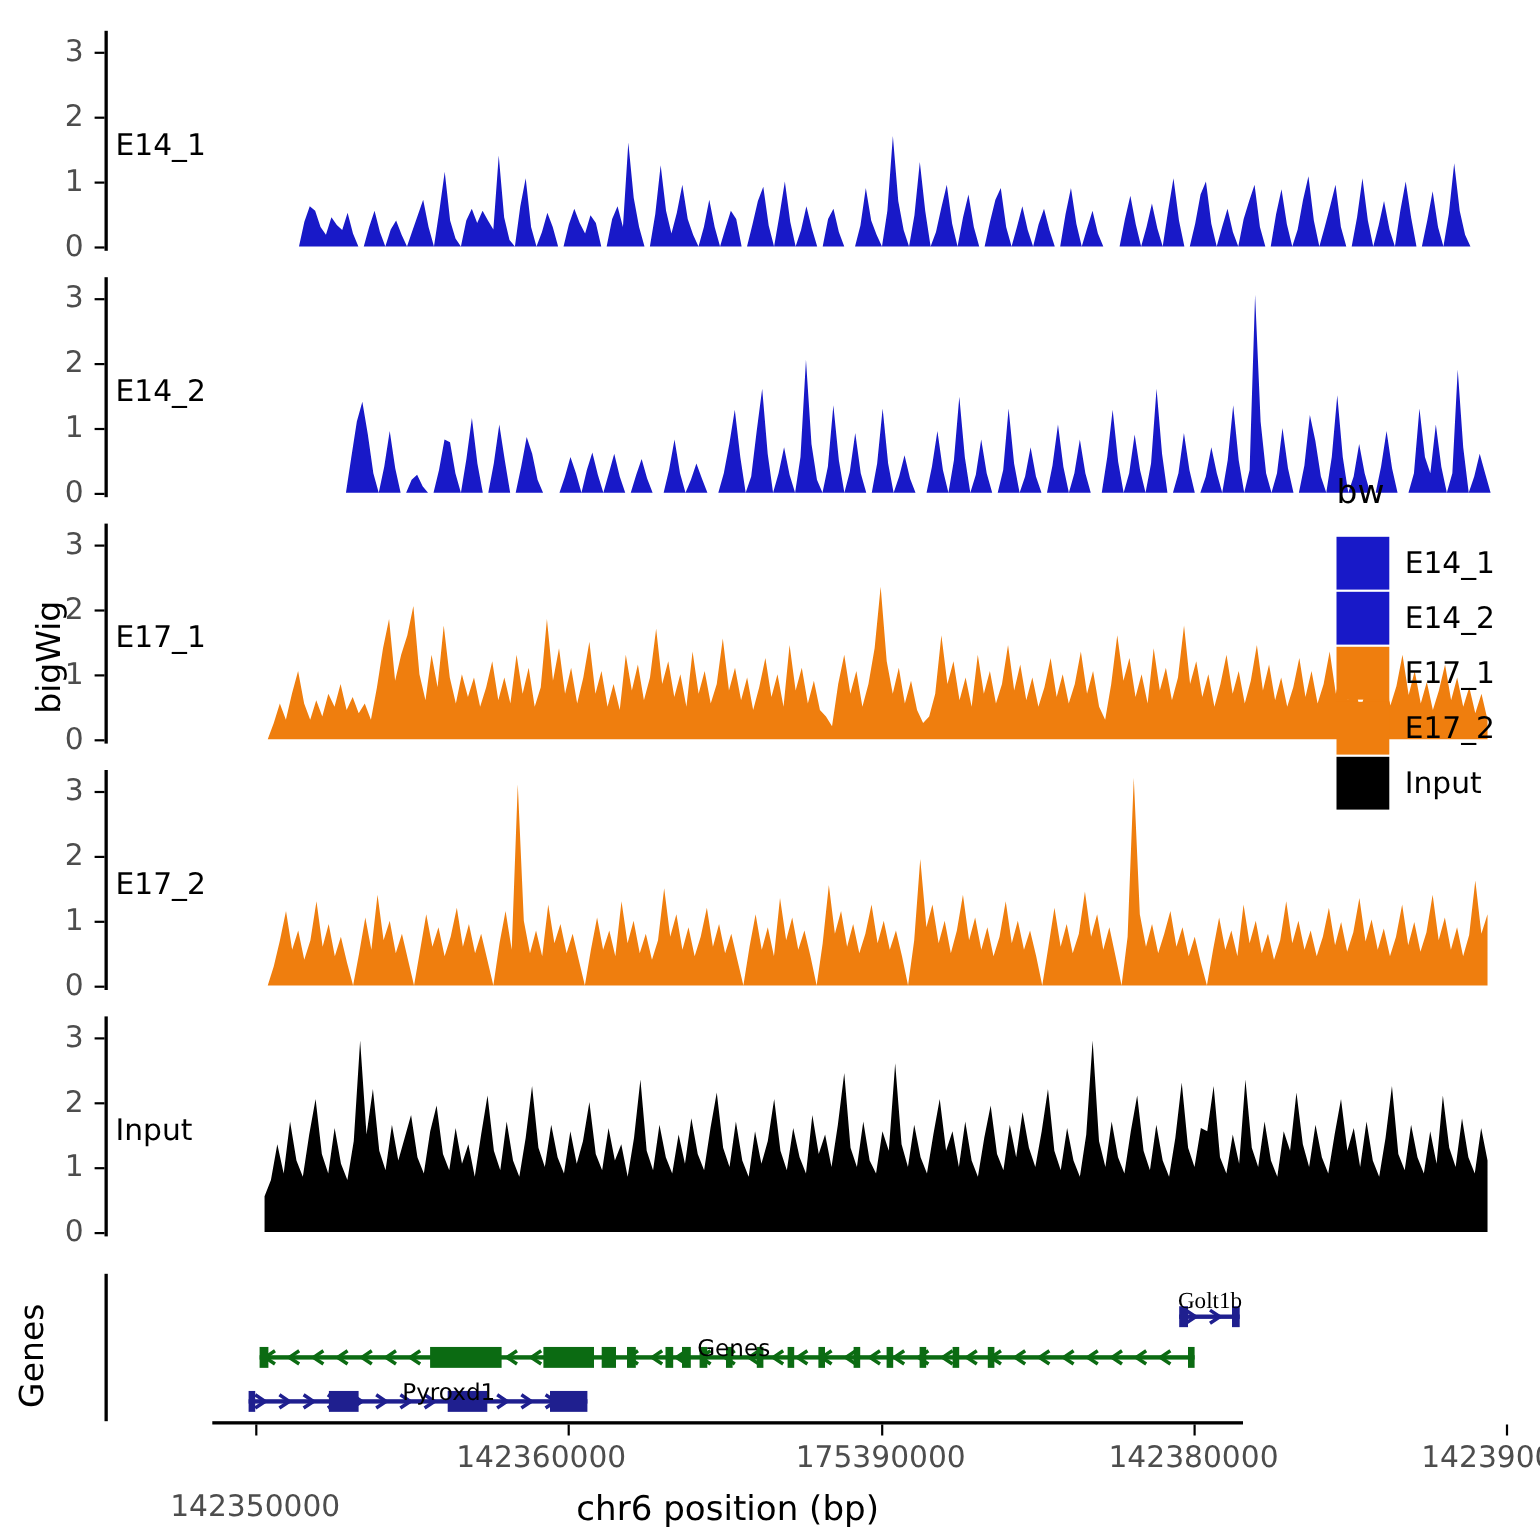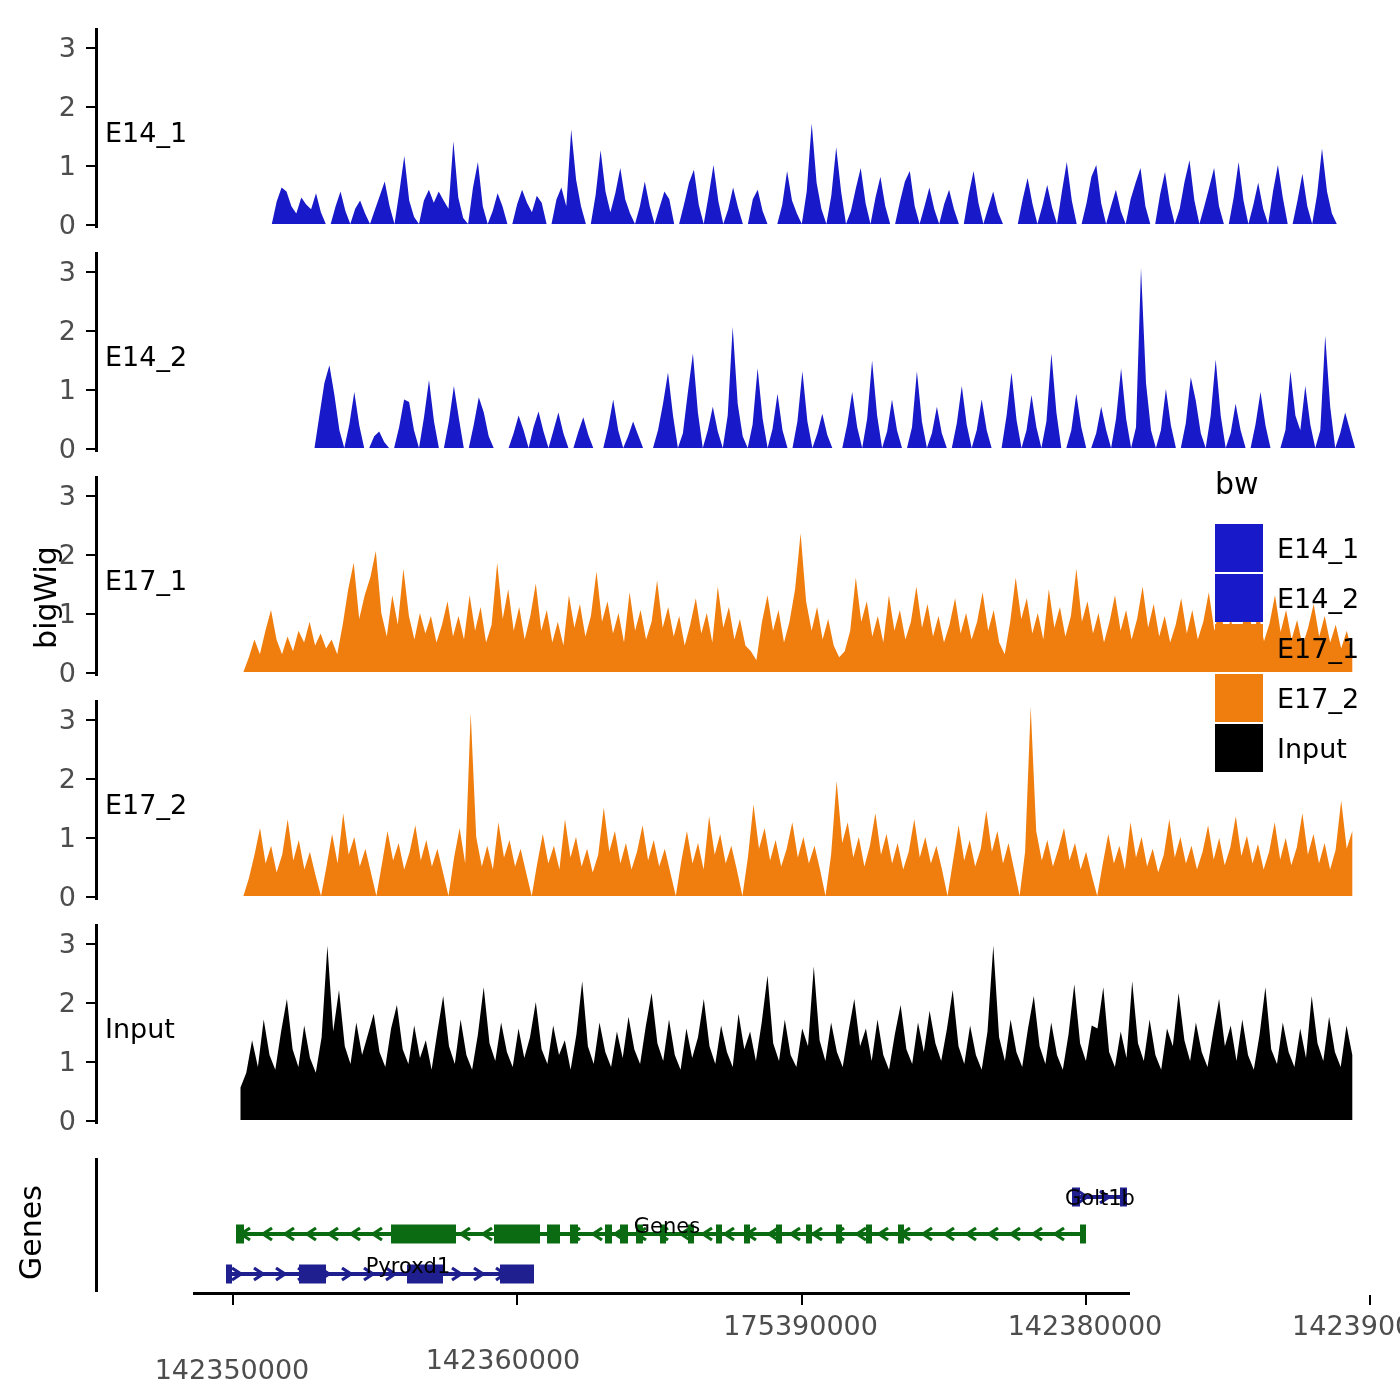--- a/index.html
+++ b/index.html
@@ -185,27 +185,28 @@
         </svg>
       </div>
     </div>
 
   <div id="genes-panel" style="top: 1158px; height: 244px; width: 1400px;">
       <div id="genes-axisline" style="top: 0px; height: 134px;"></div>
       <div id="genes-xaxis" style="left: 193px; width: 937px; top: 134px;"></div>
       <div class="xtick" style="left: 232px; top: 137px;"></div>
       <div class="xticklabel" style="left: 232px; top: 152px; margin-top: 44px;">142350000</div>
       <div class="xtick" style="left: 516.333px; top: 137px;"></div>
-      <div class="xticklabel" style="left: 503px; top: 152px; margin-top: 34px;">142360000</div>
+      <div class="xticklabel" style="left: 492px; top: 152px;">142360000</div>
       <div class="xtick" style="left: 800.667px; top: 137px;"></div>
       <div class="xticklabel" style="left: 800.667px; top: 152px;">175390000</div>
       <div class="xtick" style="left: 1085px; top: 137px;"></div>
       <div class="xticklabel" style="left: 1085px; top: 152px;">142380000</div>
       <div class="xtick" style="left: 1369.33px; top: 137px;"></div>
       <div class="xticklabel" style="left: 1369.33px; top: 152px;">142390000</div>
+      <div id="xaxis-title" style="left: 661.5px; top: 196px;">chr6 position (bp)</div>
       <svg width="1400" height="134" style="position: absolute; left: 0px; top: 0px;">
         <g>
           <rect x="1072" y="37" width="55" height="4" fill="#1f1f8f"></rect>
           <path d="M1078,33 L1087,39 L1078,45" fill="none" stroke="#1f1f8f" stroke-width="3.2"></path>
           <path d="M1100,33 L1109,39 L1100,45" fill="none" stroke="#1f1f8f" stroke-width="3.2"></path>
           <rect x="1072" y="29.5" width="8" height="19" fill="#1f1f8f"></rect>
           <rect x="1120" y="29.5" width="7" height="19" fill="#1f1f8f"></rect>
         </g>
         <g>
           <rect x="236" y="74" width="850" height="4" fill="#0b6b12"></rect>
@@ -281,26 +282,26 @@
           <path d="M452,110 L461,116 L452,122" fill="none" stroke="#1f1f8f" stroke-width="3.2"></path>
           <path d="M474,110 L483,116 L474,122" fill="none" stroke="#1f1f8f" stroke-width="3.2"></path>
           <path d="M496,110 L505,116 L496,122" fill="none" stroke="#1f1f8f" stroke-width="3.2"></path>
           <path d="M518,110 L527,116 L518,122" fill="none" stroke="#1f1f8f" stroke-width="3.2"></path>
           <rect x="226" y="106.5" width="6" height="19" fill="#1f1f8f"></rect>
           <rect x="299" y="106.5" width="27" height="19" fill="#1f1f8f"></rect>
           <rect x="407" y="106.5" width="36" height="19" fill="#1f1f8f"></rect>
           <rect x="500" y="106.5" width="34" height="19" fill="#1f1f8f"></rect>
         </g>
       </svg>
-      <div class="genelabel" style="left: 1100px; top: 28px;">Golt1b</div>
+      <div class="genelabel" style="left: 1100px; top: 12px; font-family: Liberation Serif, serif;">Golt1b</div>
       <div class="genelabel" style="left: 667px; top: 56px;">Genes</div>
       <div class="genelabel" style="left: 389px; top: 96px; margin-left: 19px;">Pyroxd1</div>
     </div>
 
-  <div id="legend" style="left: 1215px; top: 430px; width: 185px; height: 300px; margin-top: 36px;">
+  <div id="legend" style="left: 1215px; top: 430px; width: 185px; height: 300px;">
     <div id="legend-title" style="left: 0px; top: 0px;">bw</div>
     <div id="legend-rows">
         <div class="legend-row" style="top: 58px; width: 185px; height: 50px;">
           <div class="legend-swatch" style="background: rgb(24, 25, 200);"></div>
           <div class="legend-label">E14_1</div>
         </div>
         <div class="legend-row" style="top: 108px; width: 185px; height: 50px;">
           <div class="legend-swatch" style="background: rgb(24, 25, 200);"></div>
           <div class="legend-label">E14_2</div>
         </div>

